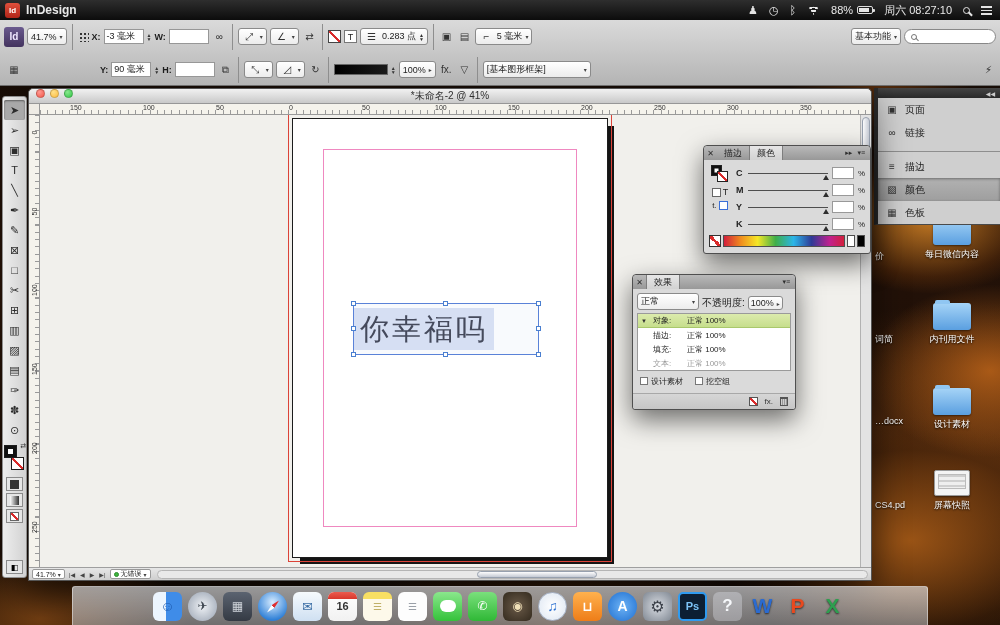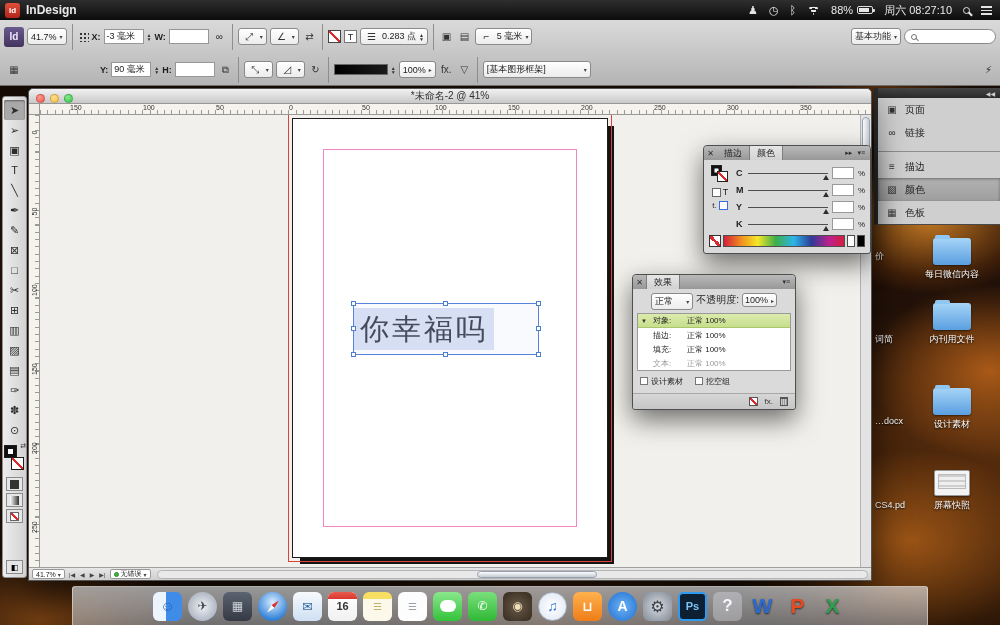--- a/index.html
+++ b/index.html
@@ -65,21 +65,21 @@
   .tsw.fill{left:7px;top:12px;background:linear-gradient(45deg,transparent 42%,#d92b2b 42% 58%,transparent 58%),#fff}
   .swap{position:absolute;right:-1px;top:-3px;font-size:7px;color:#333}
   .apply-btn{width:17px;height:14px;border:1px solid #8a8a8a;background:#e6e6e6;display:flex;align-items:center;justify-content:center;font-size:8px;margin-top:2px;flex:0 0 auto}
   .apply-btn .slash{width:9px;height:9px;background:linear-gradient(45deg,transparent 40%,#d92b2b 40% 60%,transparent 60%),#fff;border:1px solid #666}
   .apply-btn .solid{width:9px;height:9px;background:#333}
   .apply-btn .grad{width:9px;height:9px;background:linear-gradient(90deg,#fff,#333)}
   .tool-bottom{margin-top:auto}
 
   
   .doc-window{position:absolute;left:28px;top:88px;width:844px;height:493px;background:#e4e4e2;border:1px solid #555;border-radius:5px 5px 0 0;box-shadow:0 12px 34px rgba(0,0,0,.55);z-index:10}
-  .titlebar{height:15px;background:linear-gradient(#f1f1f1,#c9c9c9);border-bottom:1px solid #979797;border-radius:5px 5px 0 0;display:flex;align-items:flex-end;position:relative;font-size:10px;color:#2f2f2f}
+  .titlebar{height:15px;background:linear-gradient(#f1f1f1,#c9c9c9);border-bottom:1px solid #979797;border-radius:5px 5px 0 0;display:flex;align-items:flex-start;position:relative;font-size:10px;color:#2f2f2f}
   .lights{position:absolute;left:7px;display:flex;gap:5px}
   .light{width:9px;height:9px;border-radius:50%;border:1px solid rgba(0,0,0,.2)}
   .l-close{background:radial-gradient(circle at 35% 30%,#ff9a92,#f25648)}
   .l-min{background:radial-gradient(circle at 35% 30%,#ffe18a,#fdbc40)}
   .l-zoom{background:radial-gradient(circle at 35% 30%,#8ae88e,#34c748)}
   .title-text{margin:0 auto}
   .ruler-corner{position:absolute;left:0;top:15px;width:11px;height:11px;background:#efece5;border-right:1px solid #999;border-bottom:1px solid #999}
   .hruler{position:absolute;left:11px;top:15px;right:0;height:11px;background:#f5f3ec;border-bottom:1px solid #999;overflow:hidden}
   .hruler::before{content:'';position:absolute;left:0;right:0;bottom:0;height:4px;background:repeating-linear-gradient(90deg,#9a9a9a 0 1px,transparent 1px 7.3px)}
   .hruler .rl{position:absolute;top:0;font-size:7px;color:#333}
@@ -133,21 +133,21 @@
   .chan-marker{position:absolute;right:-1px;top:1px;width:0;height:0;border-left:3px solid transparent;border-right:3px solid transparent;border-bottom:5px solid #2e2e2e}
   .chan-val{width:22px;height:12px;background:#fff;border:1px solid #999}
   .chan-pct{font-size:8px}
   .spectrum-row{display:flex;align-items:center;gap:2px;padding:3px 5px 6px}
   .none-sw{width:12px;height:12px;background:linear-gradient(45deg,transparent 40%,#d92b2b 40% 60%,transparent 60%),#fff;border:1px solid #333}
   .spectrum{flex:1;height:12px;border:1px solid #4e4e4e;background:linear-gradient(90deg,#d21f3c,#f08c1e 14%,#f5e727 28%,#3fae49 43%,#2bb5e8 58%,#2e3a96 73%,#c0208e 88%,#d21f3c)}
   .bw-w{width:8px;height:12px;background:#fff;border:1px solid #4e4e4e}
   .bw-b{width:8px;height:12px;background:#000;border:1px solid #4e4e4e}
 
   .effects-panel{left:632px;top:274px;width:164px}
-  .fx-controls{display:flex;align-items:flex-start;gap:3px;padding:4px 18px 3px}
+  .fx-controls{display:flex;align-items:flex-end;gap:3px;padding:4px 4px 3px}
   .fx-blend{width:62px;justify-content:space-between}
   .fx-oplabel{font-size:10px;white-space:nowrap}
   .fx-opval{height:14px;padding:0 2px}
   .fx-list{margin:0 4px;background:#fff;border:1px solid #9a9a9a}
   .fx-row{height:14px;display:flex;align-items:center;font-size:8px;padding:0 3px;gap:4px}
   .fx-row .tri{font-size:6px;width:8px;color:#333}
   .fx-row.sel{background:linear-gradient(#dcebad,#c6de8c);border-bottom:1px solid #a9c86c}
   .fx-row.dim .fx-lab,.fx-row.dim .fx-val{color:#9a9a9a}
   .fx-lab{width:30px}
   .fx-checks{display:flex;gap:12px;padding:5px 7px 3px;font-size:8px;align-items:center}
@@ -163,21 +163,21 @@
   .pd-item.active{background:linear-gradient(#b2b2b2,#9e9e9e);box-shadow:inset 0 1px 3px rgba(0,0,0,.4)}
   .pd-icon{width:14px;text-align:center;font-size:10px;color:#333}
   .pd-gap{height:8px;border-bottom:1px solid #8e8e8e;margin-bottom:3px}
 
   
   .desk-icon{position:absolute;width:90px;text-align:center;z-index:4;color:#fff;font-size:9px;text-shadow:0 1px 2px #000}
   .folder{width:38px;height:27px;margin:0 auto 3px;background:linear-gradient(#a6d4f7,#5a9fe0);border-radius:3px;position:relative;box-shadow:0 1px 2px rgba(0,0,0,.5)}
   .folder::before{content:'';position:absolute;top:-3px;left:2px;width:15px;height:4px;background:#90c6f2;border-radius:2px 2px 0 0}
   .shot{width:36px;height:26px;margin:0 auto 3px;background:#f4f4f4;border:1px solid #999;border-radius:2px;box-shadow:0 1px 2px rgba(0,0,0,.5);position:relative}
   .shot::before{content:'';position:absolute;left:3px;right:3px;top:3px;bottom:6px;background:repeating-linear-gradient(180deg,#cfcfcf 0 2px,#efefef 2px 5px);border:1px solid #bbb}
-  .dt0{left:907px;top:238px}.dt1{left:907px;top:303px}.dt2{left:907px;top:388px}.dt3{left:907px;top:470px}
+  .dt0{left:907px;top:218px}.dt1{left:907px;top:303px}.dt2{left:907px;top:388px}.dt3{left:907px;top:470px}
   .pl{position:absolute;left:875px;width:32px;overflow:hidden;white-space:nowrap;z-index:4;color:#fff;font-size:9px;text-shadow:0 1px 2px #000}
   .pl0{top:250px}.pl1{top:333px}.pl2{top:416px}.pl3{top:500px}
 
   
   .dock-band{position:absolute;left:72px;width:856px;top:586px;height:39px;background:linear-gradient(rgba(238,241,245,.62),rgba(196,201,209,.52));border:1px solid rgba(255,255,255,.45);border-bottom:none;border-radius:3px 3px 0 0;z-index:70;display:flex;align-items:center;justify-content:center;gap:6px}
   .dock-ic{width:29px;height:29px;border-radius:6px;display:flex;align-items:center;justify-content:center;font-weight:bold;font-size:14px;position:relative;flex:0 0 auto}
   .ic-finder{background:linear-gradient(90deg,#ecf5fe 0 45%,#3f8ce8 45%);color:#1d5bb0}
   .ic-launchpad{background:radial-gradient(circle,#eef1f5,#97a1b0);border-radius:50%;color:#3e4650;font-size:12px}
   .ic-mission{background:linear-gradient(#5b6370,#343a44);color:#cfd4da;font-size:12px}
   .ic-safari{background:radial-gradient(circle at 50% 35%,#d7ecff,#2e7fd6 75%);border-radius:50%}

